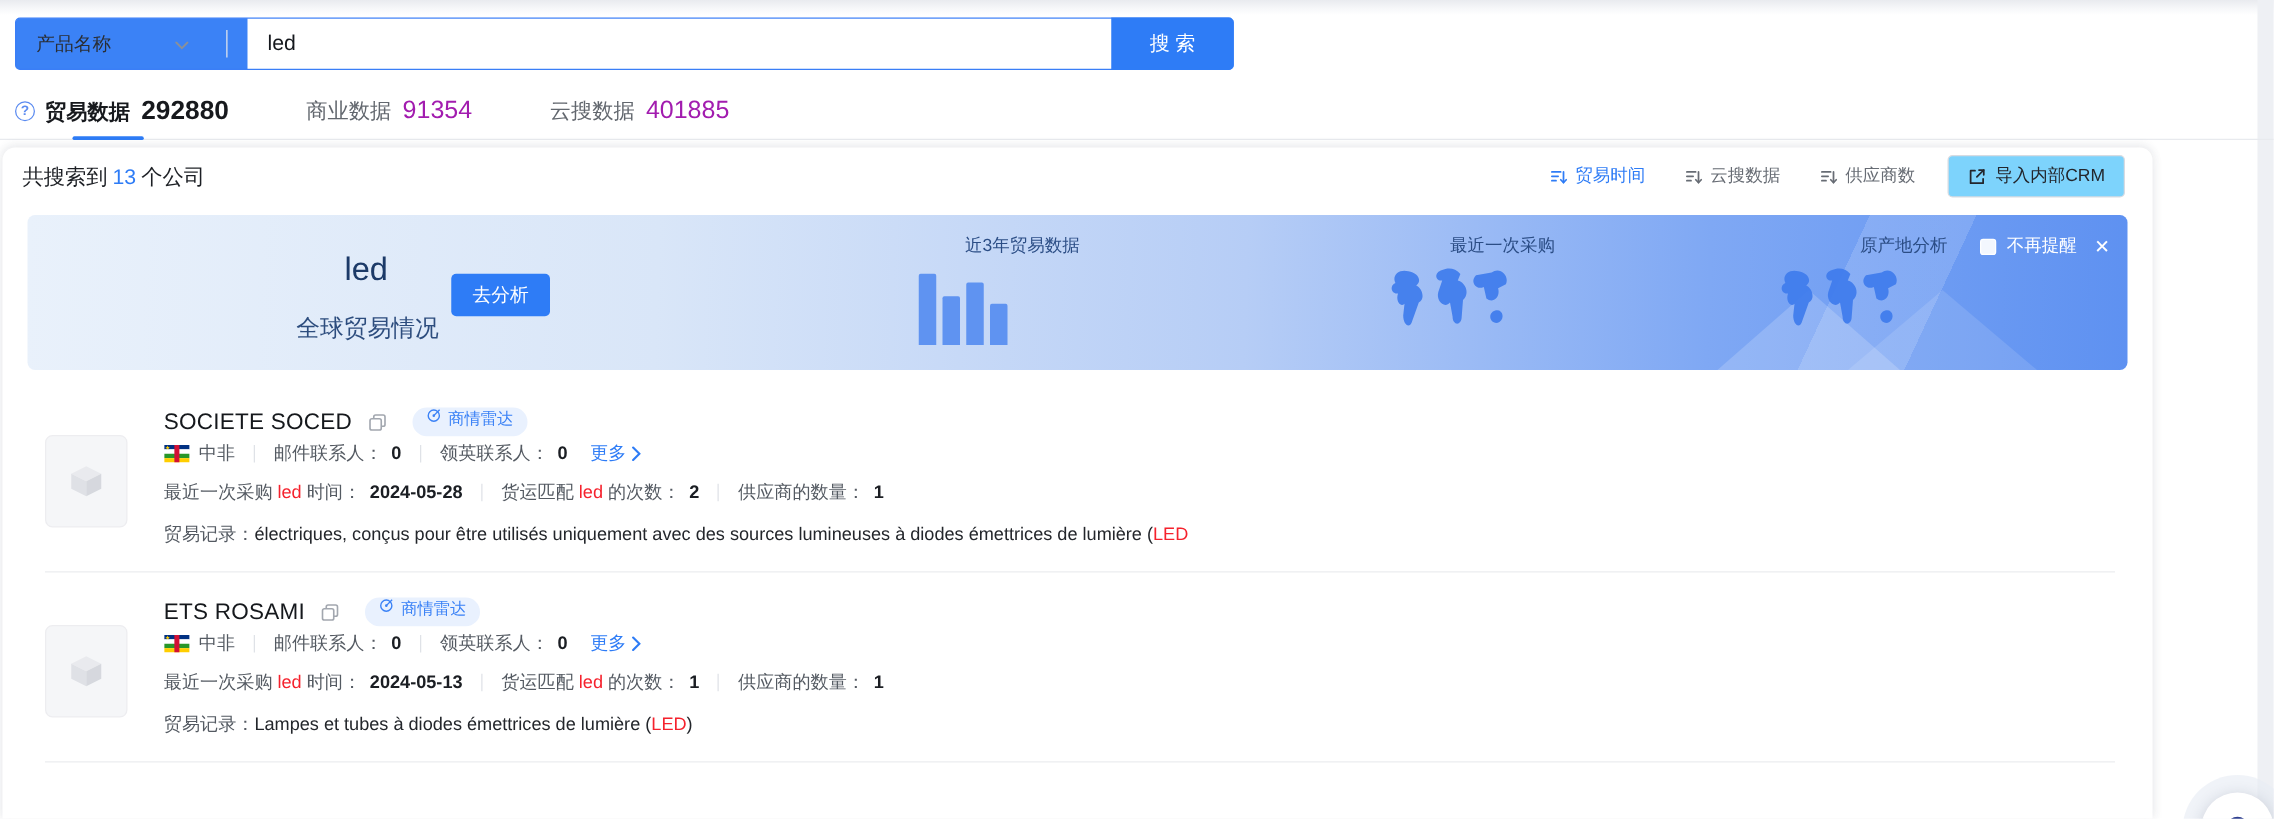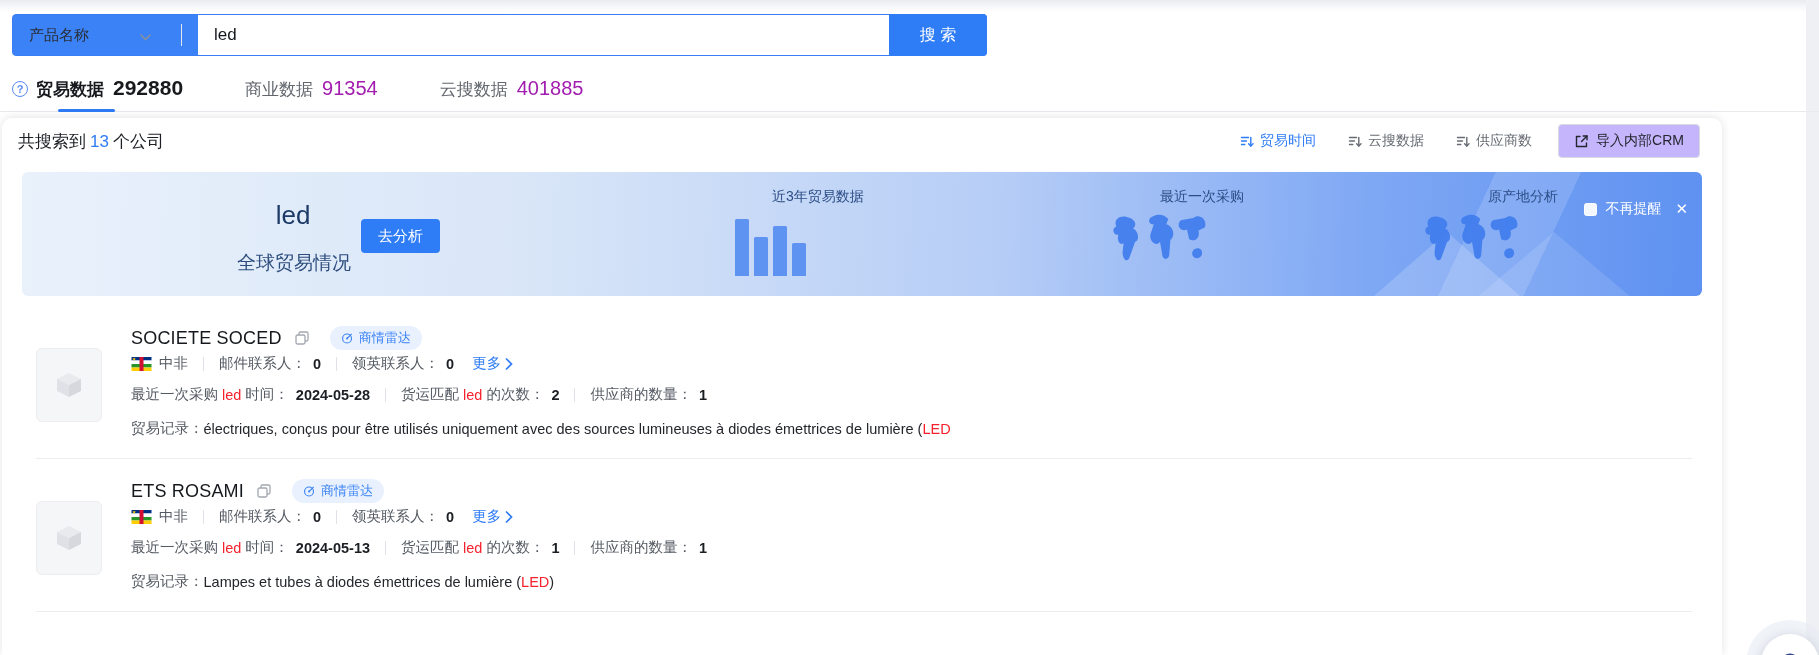--- a/index.html
+++ b/index.html
@@ -51,21 +51,21 @@
     box-shadow:0 -2px 8px rgba(60,70,90,.09), 0 2px 10px rgba(60,70,90,.06); }
 
   .results-bar { height:46px; display:flex; align-items:center;
     justify-content:space-between; padding:0 22px 0 16px; }
   .found { font-size:17px; color:#1c1f24; }
   .found .cnt { color:#2e7cf6; padding:0 4px; }
   .rb-right { display:flex; align-items:center; }
   .sort-item { display:flex; align-items:center; gap:6px; font-size:14px;
     color:#676c74; cursor:pointer; margin-left:32px; }
   .sort-item.active { color:#2e7cf6; }
-  .crm-btn { margin-left:26px; height:34px; padding:0 15px; background:#c4b5fd;
+  .crm-btn { margin-left:26px; height:34px; padding:0 15px; background:#7dd3fc;
     border:1px solid #d8dbe1; border-radius:4px; display:flex; align-items:center;
     gap:7px; font-size:14px; color:#23262c; cursor:pointer; }
 
   
   .banner { position:relative; margin:8px 20px 0 20px; height:124px; border-radius:6px;
     overflow:hidden;
     background:linear-gradient(92deg,#e9f1fb 0%,#d9e6f8 30%,#b6cdf6 58%,#7fa8f4 80%,#5e91f1 100%); }
   .deco-streak { position:absolute; right:-40px; top:-90px; width:460px; height:320px;
     background:linear-gradient(115deg,transparent 42%,rgba(255,255,255,.15) 42%,rgba(255,255,255,.15) 56%,transparent 56%); }
   .deco-tri1 { position:absolute; right:150px; bottom:-28px; width:0; height:0;
@@ -83,39 +83,39 @@
   .bn-label { position:absolute; top:16px; font-size:14px; color:#2b4d85; white-space:nowrap;margin-left:42px; }
   .lbl-chart { left:708px; }
   .lbl-map1  { left:1096px; }
   .lbl-map2  { left:1424px; }
   .trade-bars { position:absolute; left:713px; bottom:20px; display:flex;
     align-items:flex-end; gap:5px; }
   .trade-bars .bar { width:14px; background:#5f93f1; border-radius:1.5px 1.5px 0 0; }
   .bn-map { position:absolute; top:38px; width:104px; height:64px; }
   .map1 { left:1086px; }
   .map2 { left:1398px; }
-  .dismiss-group { position:absolute; top:28px; right:14px; display:flex;
+  .dismiss-group { position:absolute; top:16px; right:14px; display:flex;
     align-items:center; gap:8px; }
   .dismiss-box { width:13px; height:13px; background:rgba(255,255,255,.92);
     border:1px solid #ffffff; border-radius:2.5px; cursor:pointer; }
   .dismiss-label { font-size:14px; color:#ffffff; cursor:pointer; }
   .banner-close { font-size:15px; color:#ffffff; cursor:pointer; margin-left:6px; }
 
   
   .card { display:flex; padding:30px 30px 20px 34px; }
   .card.second { padding-top:20px; }
   .avatar { flex:none; width:66px; height:74px; margin-top:22px; margin-right:29px;
     background:#f5f6f8; border:1px solid #ededf0; border-radius:6px;
     display:flex; align-items:center; justify-content:center; }
   .card-body { flex:1; min-width:0; }
   .card-title-row { display:flex; align-items:center; gap:12px; }
   .company-name { font-size:18px; color:#15181c; font-weight:500; letter-spacing:.2px; cursor:pointer; }
   .copy-icon { cursor:pointer; display:flex; }
-  .badge { display:flex; align-items:center; gap:5px; background:#e9f1fe; color:#3b82f6;
-    font-size:13px; height:23px; padding:12px 11px; border-radius:12px; margin-left:8px; cursor:pointer; }
+  .badge { display:flex; align-items:flex-start; gap:5px; background:#e9f1fe; color:#3b82f6;
+    font-size:13px; height:23px; padding:0 11px; border-radius:12px; margin-left:8px; cursor:pointer; }
   .info-row { display:flex; align-items:center; margin-top:4px; font-size:14.5px;
     color:#545a62; white-space:nowrap; }
   .info-row .val { color:#1b1e23; font-weight:600; margin-left:7px; }
   .sep { width:1px; height:14px; background:#dfe2e7; margin:0 15px; }
   .flag { display:flex; margin-right:7px; }
   .more-link { color:#2e7cf6; display:flex; align-items:center; gap:4px; cursor:pointer; margin-left:18px; }
   .kw { color:#f5222d; margin:0 4px; }
   .row2 { margin-top:12px; }
   .row3 { margin-top:15px; }
   .record-text { color:#23262b; }

